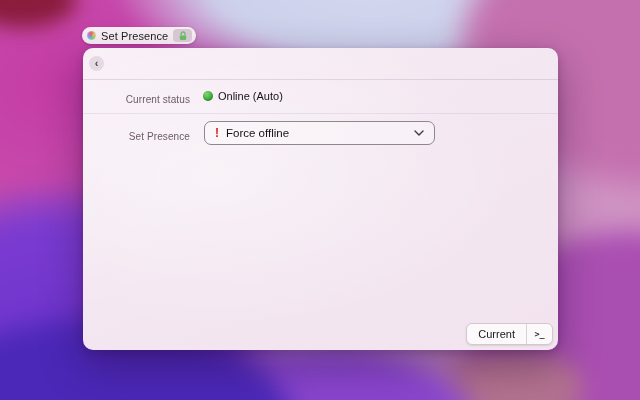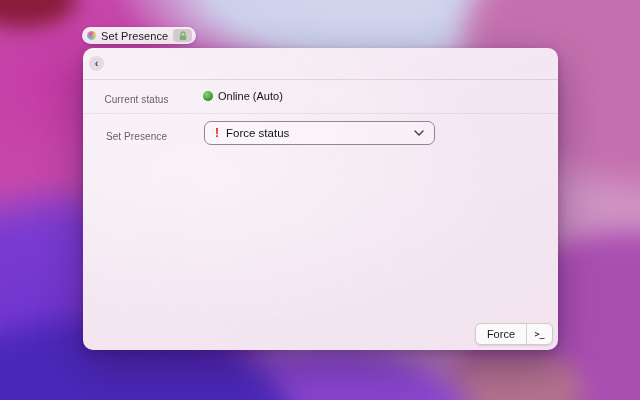--- a/index.html
+++ b/index.html
@@ -47,21 +47,21 @@
   .titlebar{position:absolute;top:0;left:0;right:0;height:31px;z-index:1;
     border-bottom:1px solid rgba(110,75,110,0.16);}
   .back-btn{position:absolute;left:6px;top:8px;width:15px;height:15px;border-radius:50%;
     background:#e5dae3;border:none;padding:0;cursor:pointer;
     display:flex;align-items:center;justify-content:center;}
   .back-glyph{font-size:11px;font-weight:700;color:#474747;line-height:1;margin-top:-1px;}
 
   .row{position:absolute;left:0;right:0;display:flex;align-items:center;z-index:1;}
   .row-status{top:31px;height:34px;border-bottom:1px solid rgba(110,75,110,0.10);}
   .row-presence{top:65px;height:40px;}
-  .row-label{width:107px;flex:0 0 auto;text-align:center;font-size:10px;color:#6a5d64;letter-spacing:.1px;margin-top:6px;}
+  .row-label{width:107px;flex:0 0 auto;text-align:right;font-size:10px;color:#6a5d64;letter-spacing:.1px;margin-top:6px;}
 
   .status-dot{width:10px;height:10px;border-radius:50%;margin-left:13px;flex:0 0 auto;
     background:radial-gradient(circle at 35% 30%,#81d671,var(--status-online,#35a233) 68%);
     box-shadow:inset 0 -1px 1px rgba(0,60,0,0.25);}
   .status-value{margin-left:5px;font-size:11px;color:#141414;}
 
   .select{margin-left:14px;width:231px;height:24px;box-sizing:border-box;
     display:flex;align-items:center;gap:7px;padding:0 10px;cursor:pointer;
     border:1px solid #8d8792;border-radius:7px;background:rgba(255,255,255,0.35);}
   .alert{color:var(--alert-red,#d6252b);font-weight:700;font-size:12px;line-height:1;}
@@ -119,28 +119,28 @@
     <div class="row row-status">
       <span class="row-label">Current status</span>
       <span class="status-dot"></span>
       <span class="status-value">Online (Auto)</span>
     </div>
 
     <div class="row row-presence">
       <span class="row-label">Set Presence</span>
       <div class="select">
         <span class="alert">!</span>
-        <span class="select-value">Force status</span>
+        <span class="select-value">Force offline</span>
         <svg class="chev" width="10" height="6" viewBox="0 0 10 6">
           <path d="M1 1 l4 4 4 -4" fill="none" stroke="#3c3c3c" stroke-width="1.4" stroke-linecap="round" stroke-linejoin="round"></path>
         </svg>
       </div>
     </div>
 
     <div class="footer-group">
-      <button class="submit-btn">Force</button>
+      <button class="submit-btn">Current</button>
       <button class="terminal-btn">
         <span class="terminal-glyph">&gt;_</span>
       </button>
     </div>
 
   </div>
 </div>
 
 </body></html>

